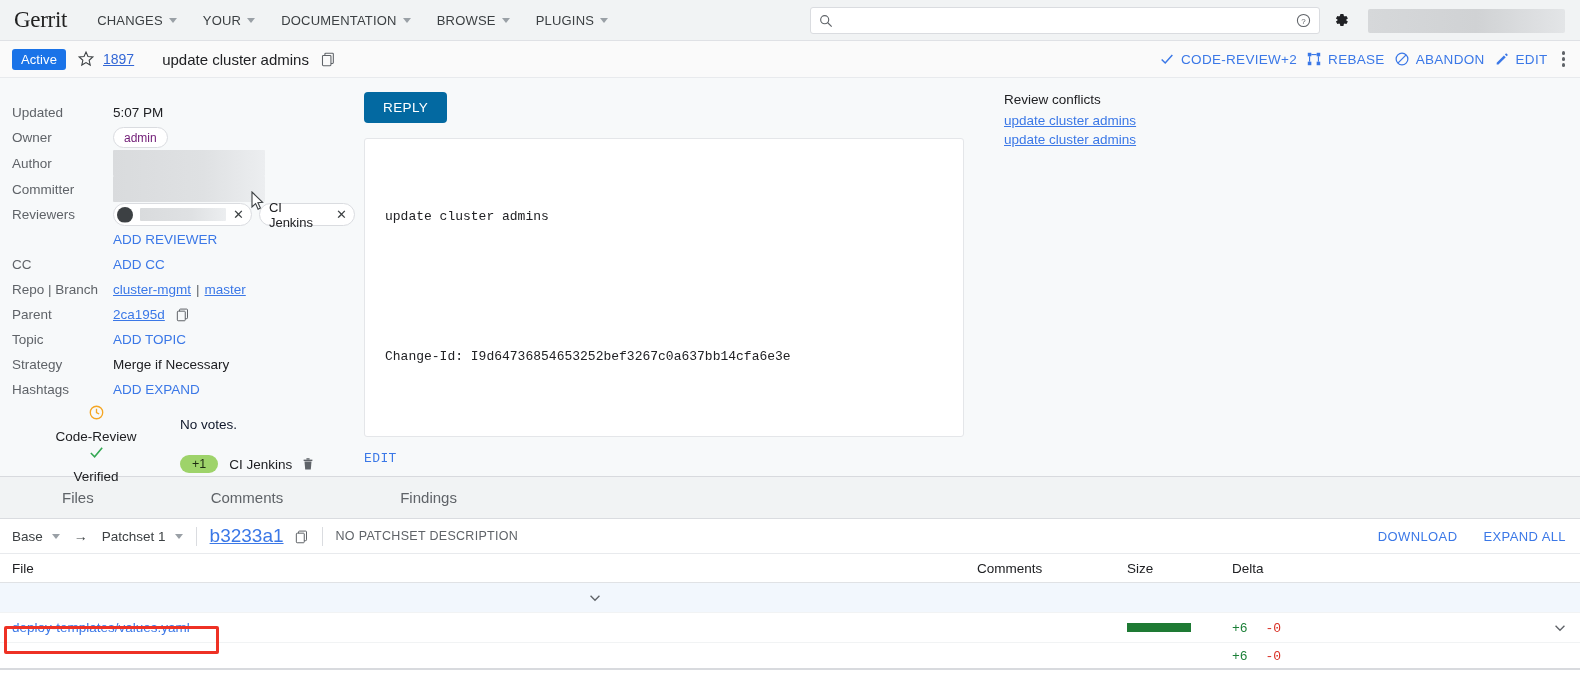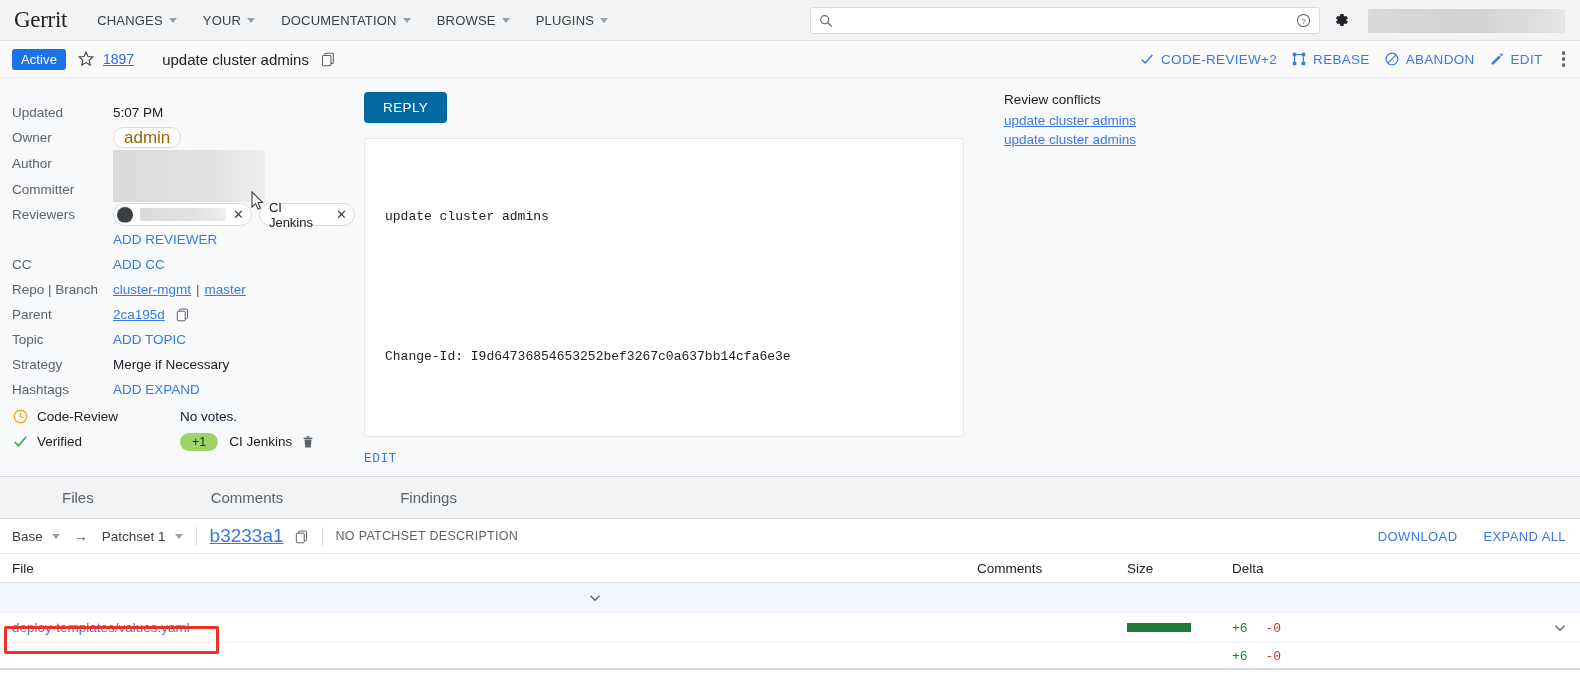--- a/index.html
+++ b/index.html
@@ -117,21 +117,21 @@
     font-size: 15px;
     color: #202124;
   }
   .copy-ic { margin-left: 11px; cursor: pointer; display:flex; }
 
   .header-actions {
     position: absolute;
     right: 10px;
     display: flex;
     align-items: center;
-    gap: 14px;
+    gap: 9px;
   }
   .haction {
     display: flex;
     align-items: center;
     gap: 6px;
     color: #3b78e7;
     font-size: 13.5px;
     letter-spacing: 0.3px;
     cursor: pointer;
     white-space: nowrap;
@@ -173,22 +173,22 @@
     color: #3b78e7;
     cursor: pointer;
   }
   .meta-link.ul { text-decoration: underline; }
   .chip {
     display: inline-flex;
     align-items: center;
     border: 1px solid #dadce0;
     border-radius: 11px;
     background: #fff;
-    font-size: 17px;
-    color: #a16207;
+    font-size: 12px;
+    color: #701a75;
     padding: 8px 10px;
     height: 21px;
   }
   .redact {
     background: linear-gradient(90deg,#d9dbdd 0%, #dfe1e3 60%, #eceef0 100%);
     border-radius: 1px;
   }
   .author-block { width: 152px; height: 26px; }
   .committer-block { width: 152px; height: 26px; }
 
@@ -220,20 +220,21 @@
     align-items: center;
     min-height: 25px;
   }
   .label-name {
     display: flex;
     align-items: center;
     gap: 8px;
     width: 168px;
     font-size: 13.5px;
     color: #202124;
+    flex-direction: column;
   }
   .vote-chip {
     background: #9ed36a;
     border-radius: 10px;
     font-size: 12.5px;
     color: #1d2b12;
     padding: 2px 12px;
     font-weight: 500;
   }
   .novotes { font-size: 13.5px; color: #0f172a; }

